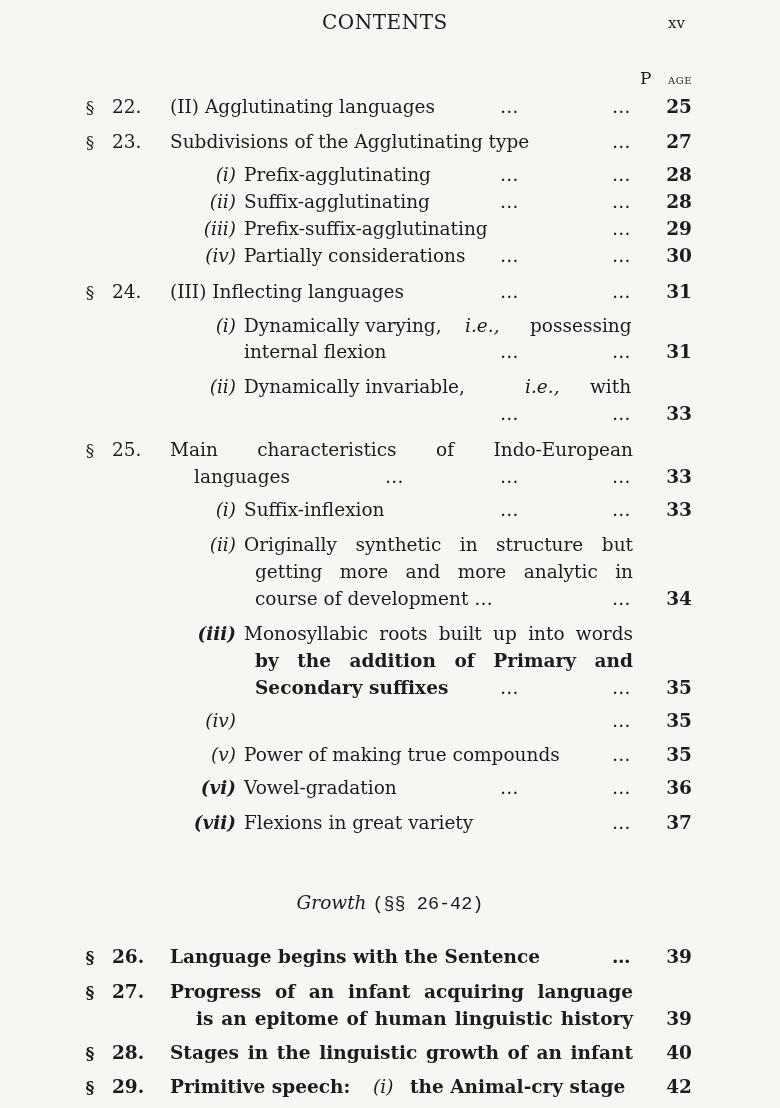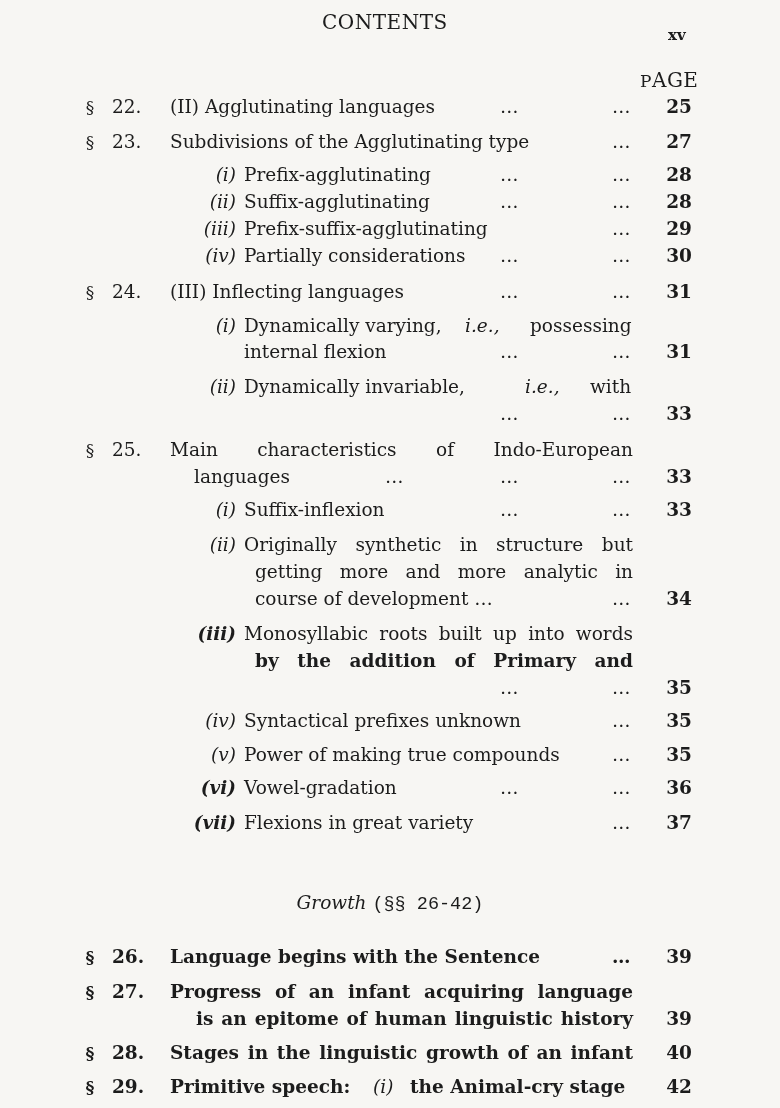--- a/index.html
+++ b/index.html
@@ -7,23 +7,23 @@
     width: 780px; height: 1108px; overflow: hidden;
     background: #f7f6f3;
     color: #1c1c1c;
     font-family: "DejaVu Serif", "Liberation Serif", serif;
     font-size: 18.5px;
     position: relative;
   }
   .page { position: absolute; left: 0; top: 0; width: 780px; height: 1108px; }
   .running-head { position: absolute; top: 10px; left: 0; width: 780px; height: 30px; }
   .running-title { position: absolute; left: 322px; top: 0; font-size: 20px; letter-spacing: 0.5px; }
-  .folio { position: absolute; left: 668px; top: 16px; font-size: 15px; font-weight: bold; }
+  .folio { position: absolute; left: 668px; top: 4px; font-size: 15px; font-weight: normal; }
   .page-col-head { position: absolute; left: 640px; top: 68px; font-size: 17px; letter-spacing: 0.5px; }
-  .page-col-head .sc { font-size: 20px; }
+  .page-col-head .sc { font-size: 10px; margin-left: 16px; }
 
   .row { position: absolute; left: 0; width: 780px; height: 26px; line-height: 26px; white-space: nowrap; }
   .sect { position: absolute; left: 80px; width: 20px; text-align: center; font-size: 17px; }
   .num { position: absolute; left: 112px; width: 42px; text-align: left; }
   .title { position: absolute; left: 170px; }
   .lbl { position: absolute; width: 60px; text-align: right; font-style: italic; }
   .txt { position: absolute; }
   .dots { position: absolute; letter-spacing: 1px; }
   .pg { position: absolute; left: 650px; width: 42px; text-align: right; font-weight: bold; }
   .just { text-align: justify; text-align-last: justify; }
@@ -152,27 +152,27 @@
     <span class="pg">34</span>
   </div>
   <div class="row" style="top:621px">
     <span class="lbl bold" style="left:176px">(iii)</span>
     <span class="txt just" style="left:244px; width:389px">Monosyllabic roots built up into words</span>
   </div>
   <div class="row" style="top:648px">
     <span class="txt just bold" style="left:255px; width:378px">by the addition of Primary and</span>
   </div>
   <div class="row" style="top:675px">
+    <span class="txt bold" style="left:255px">Secondary suffixes</span>
     <span class="dots" style="left:500px">…</span>
     <span class="dots" style="left:612px">…</span>
     <span class="pg">35</span>
   </div>
   <div class="row" style="top:708px">
     <span class="lbl" style="left:176px">(iv)</span>
-    <span class="txt" style="left:244px">Syntactical prefixes unknown</span>
     <span class="dots" style="left:612px">…</span>
     <span class="pg">35</span>
   </div>
   <div class="row" style="top:742px">
     <span class="lbl" style="left:176px">(v)</span>
     <span class="txt" style="left:244px">Power of making true compounds</span>
     <span class="dots" style="left:612px">…</span>
     <span class="pg">35</span>
   </div>
   <div class="row" style="top:775px">

